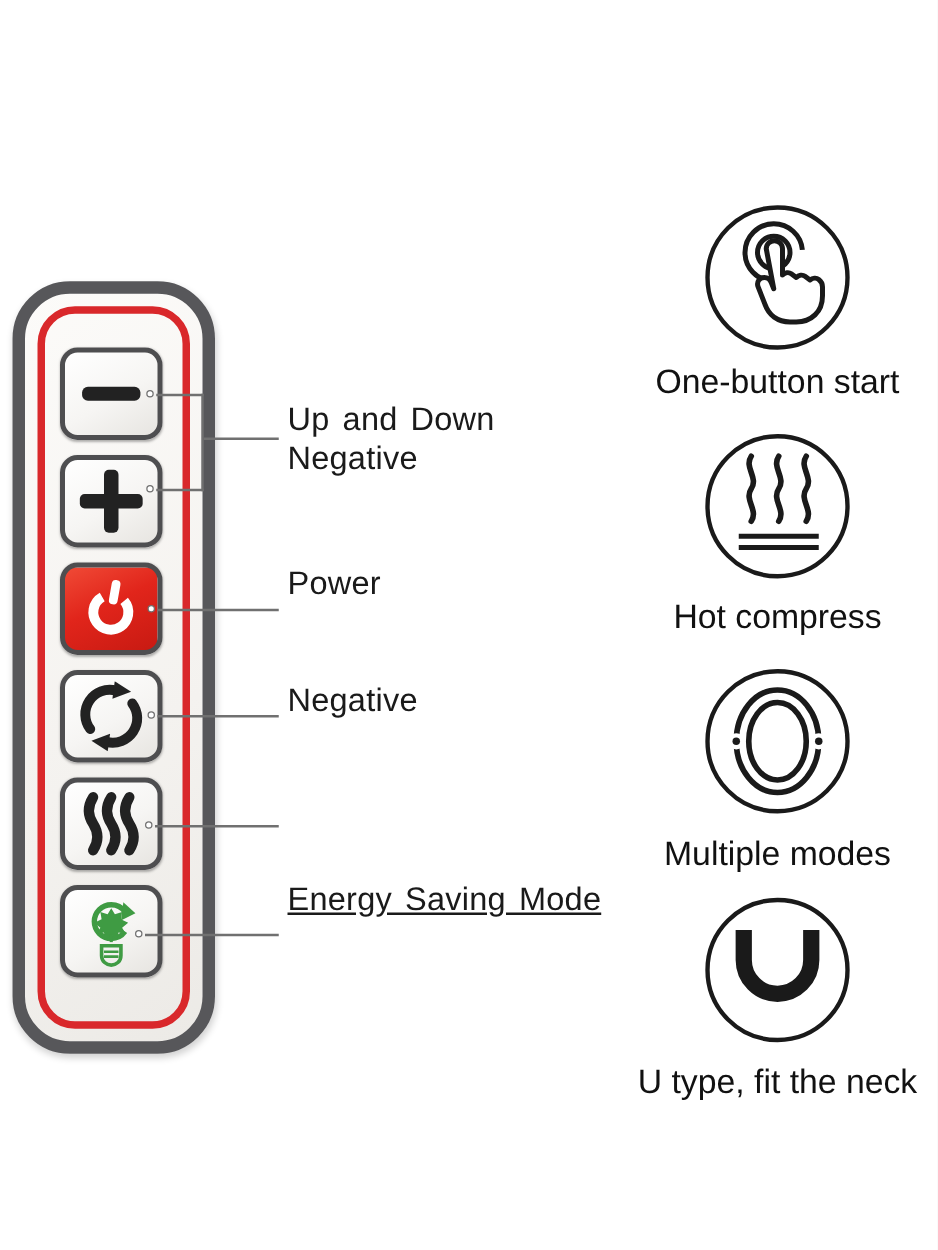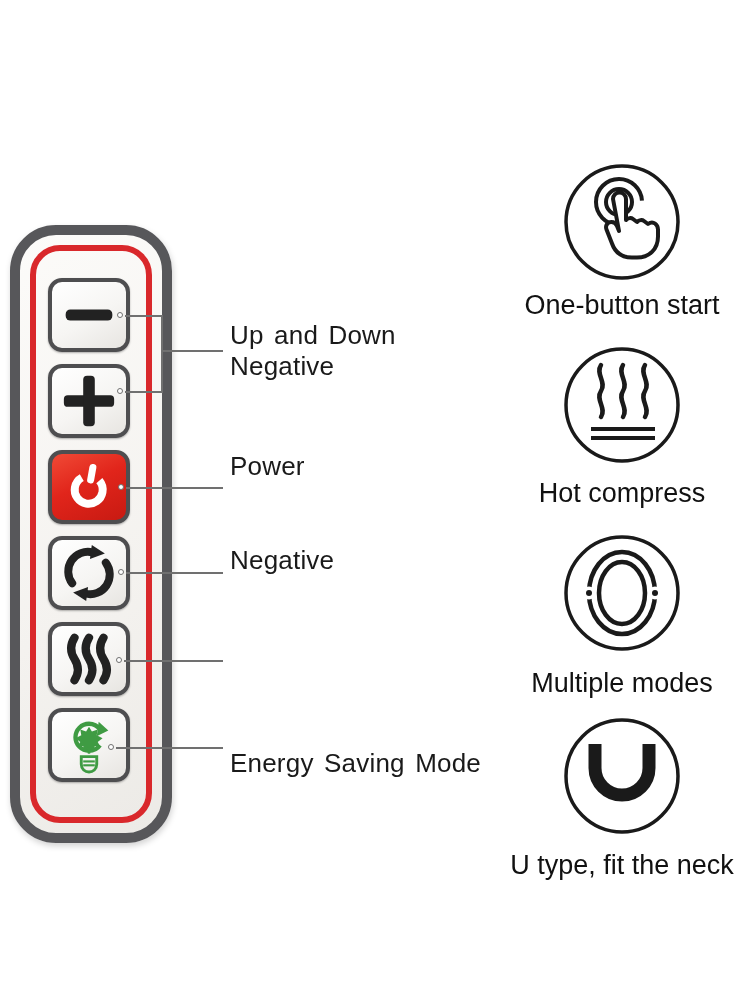--- a/index.html
+++ b/index.html
@@ -123,21 +123,21 @@
   <div class="callout" style="top:320px;">
     <div>Up and Down</div>
     <div>Negative</div>
   </div>
   <div class="callout" style="top:451px;">
     <div>Power</div>
   </div>
   <div class="callout" style="top:545px;">
     <div>Negative</div>
   </div>
-  <div class="callout" style="top:748px;">
+  <div class="callout" style="top:704px;text-decoration:underline;">
     <div>Energy Saving Mode</div>
   </div>
 
   <svg class="feature-icon" style="top:162px;" viewBox="0 0 120 120">
     <circle cx="60" cy="60" r="56" style="fill:none;stroke:#1a1a1a;stroke-width:3.5"></circle>
     <circle cx="57" cy="40" r="13" style="fill:none;stroke:#1a1a1a;stroke-width:4"></circle>
     <circle cx="57" cy="40" r="23" pathLength="100" style="fill:none;stroke:#1a1a1a;stroke-width:4;stroke-dasharray:73 27;stroke-dashoffset:74"></circle>
     <path d="M 51 37 a 6.5 6.5 0 0 1 13 0 v 21
              c 2 -2 5 -2.5 7 -1 l 4 3
              c 2 -2 5 -2.5 7 -1 l 4 3

